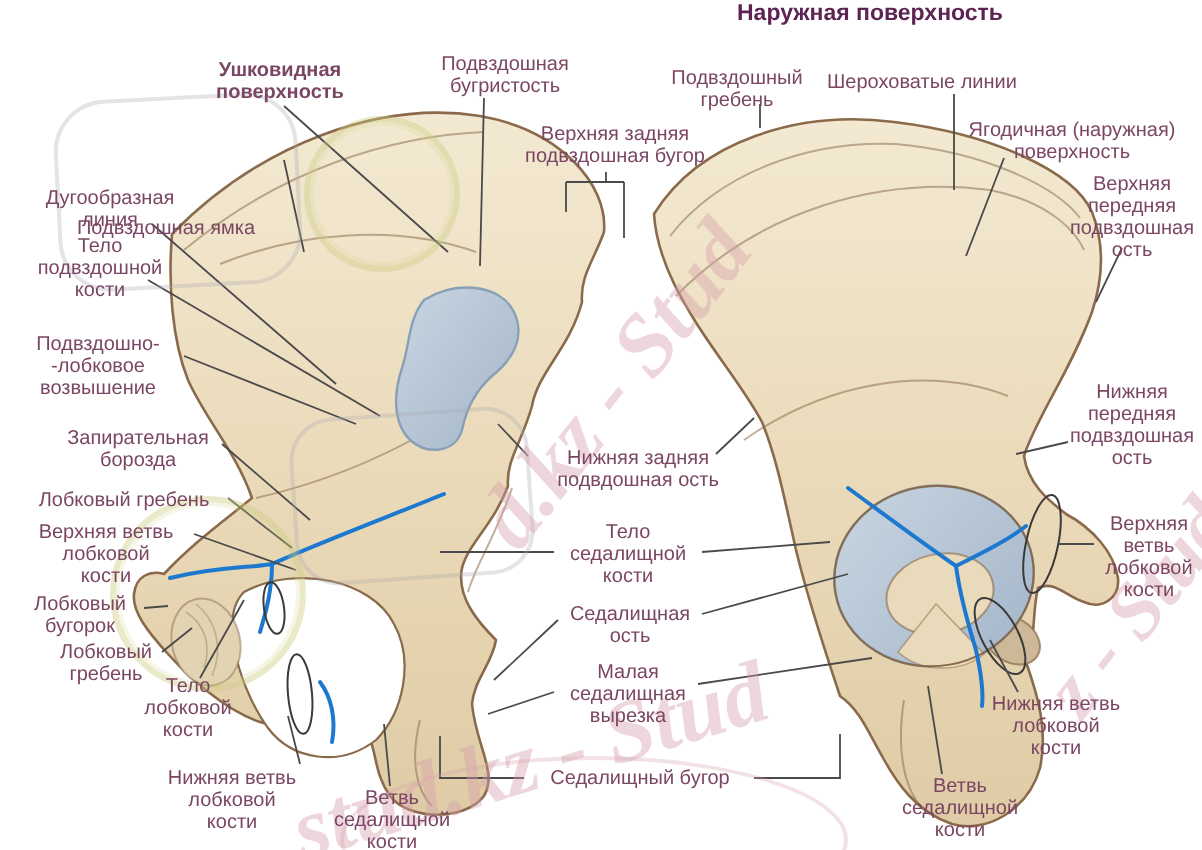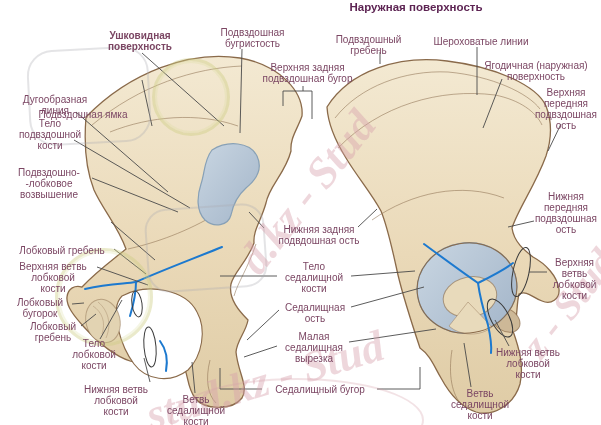--- a/index.html
+++ b/index.html
@@ -157,35 +157,37 @@
 
   <div class="wm wm-box" style="left:28px;top:48px;width:118px;height:92px;border-radius:26px;transform:rotate(-3deg);"></div>
   <div class="wm wm-box" style="left:146px;top:206px;width:116px;height:80px;border-radius:22px;transform:rotate(-4deg);"></div>
   <div class="wm wm-ring" style="left:152px;top:58px;width:72px;height:72px;"></div>
   <div class="wm wm-ring" style="left:55px;top:248px;width:92px;height:92px;"></div>
   <div class="wm wm-ellipse" style="left:170px;top:378px;width:250px;height:80px;"></div>
   <div class="wm wm-text" style="left:228px;top:252px;font-size:44px;transform:rotate(-52deg);">d.kz - Stud</div>
   <div class="wm wm-text" style="left:140px;top:392px;font-size:44px;transform:rotate(-17deg);">stud.kz - Stud</div>
   <div class="wm wm-text" style="left:512px;top:338px;font-size:40px;transform:rotate(-52deg);">z - Stud</div>
 
-  <div class="ttl" style="left:341px;top:1px;width:150px;text-align:center;">Наружная поверхность</div>
+  <div class="ttl" style="left:360px;top:1px;width:150px;text-align:center;">Наружная поверхность</div>
 
   <div class="lbl" style="left:102px;top:30px;width:76px;font-weight:bold;">Ушковидная
 поверхность</div>
   <div class="lbl" style="left:205px;top:27px;width:95px;">Подвздошная
 бугристость</div>
   <div class="lbl" style="left:26px;top:69px;width:114px;margin-top:40px;">Подвздошная ямка</div>
   <div class="lbl" style="left:15px;top:94px;width:80px;">Дугообразная
 линия</div>
   <div class="lbl" style="left:0px;top:118px;width:100px;">Тело
 подвздошной
 кости</div>
   <div class="lbl" style="left:4px;top:167px;width:90px;">Подвздошно-
 -лобковое
 возвышение</div>
+  <div class="lbl" style="left:25px;top:214px;width:88px;">Запирательная
+борозда</div>
   <div class="lbl" style="left:11px;top:245px;width:102px;">Лобковый гребень</div>
   <div class="lbl" style="left:10px;top:261px;width:86px;">Верхняя ветвь
 лобковой
 кости</div>
   <div class="lbl" style="left:8px;top:297px;width:64px;">Лобковый
 бугорок</div>
   <div class="lbl" style="left:22px;top:321px;width:62px;">Лобковый
 гребень</div>
   <div class="lbl" style="left:64px;top:338px;width:60px;">Тело
 лобковой
@@ -210,21 +212,21 @@
 седалищная
 вырезка</div>
   <div class="lbl" style="left:450px;top:388px;width:60px;">Ветвь
 седалищной
 кости</div>
   <div class="lbl" style="left:488px;top:347px;width:80px;">Нижняя ветвь
 лобковой
 кости</div>
   <div class="lbl" style="left:330px;top:34px;width:77px;">Подвздошный
 гребень</div>
-  <div class="lbl" style="left:425px;top:36px;width:112px;">Шероховатые линии</div>
+  <div class="lbl" style="left:405px;top:36px;width:112px;">Шероховатые линии</div>
   <div class="lbl" style="left:475px;top:60px;width:122px;">Ягодичная (наружная)
 поверхность</div>
   <div class="lbl" style="left:531px;top:87px;width:70px;">Верхняя
 передняя
 подвздошная
 ость</div>
   <div class="lbl" style="left:531px;top:191px;width:70px;">Нижняя
 передняя
 подвздошная
 ость</div>

